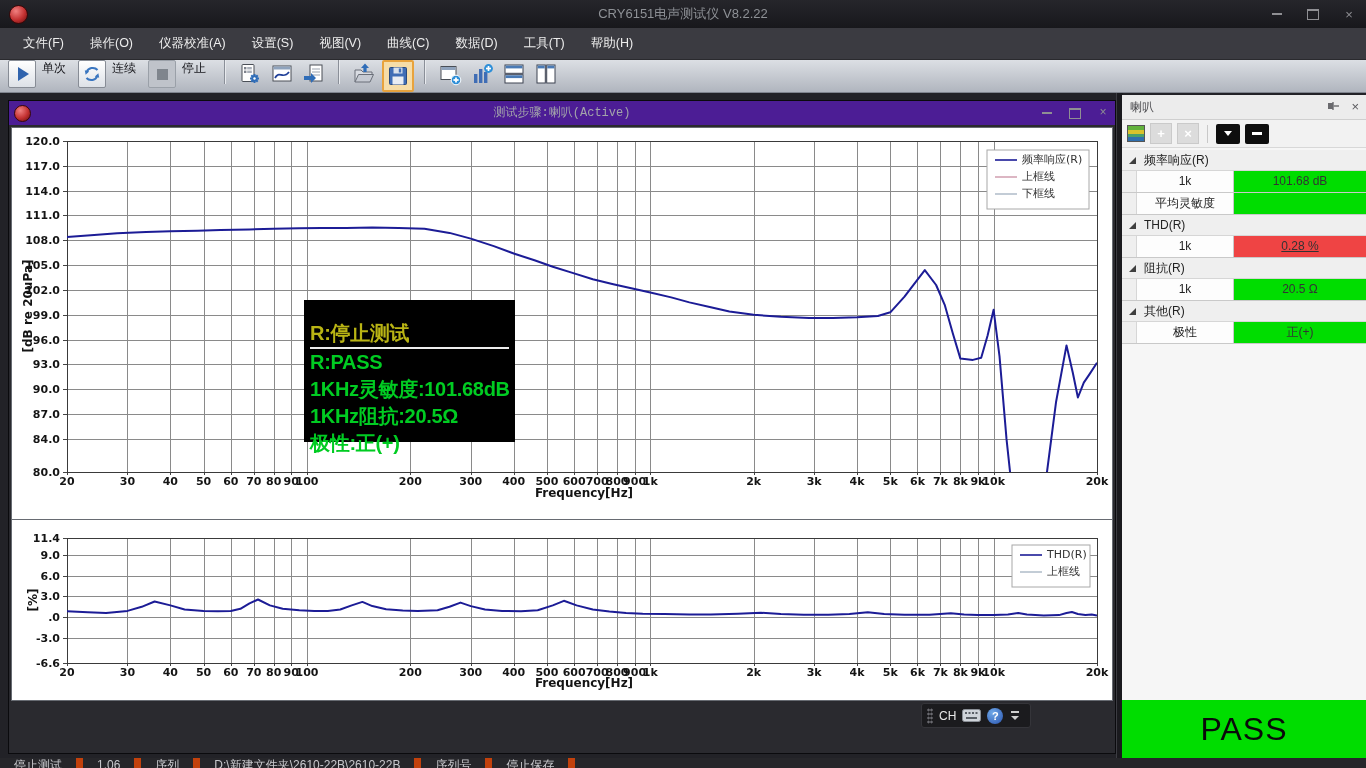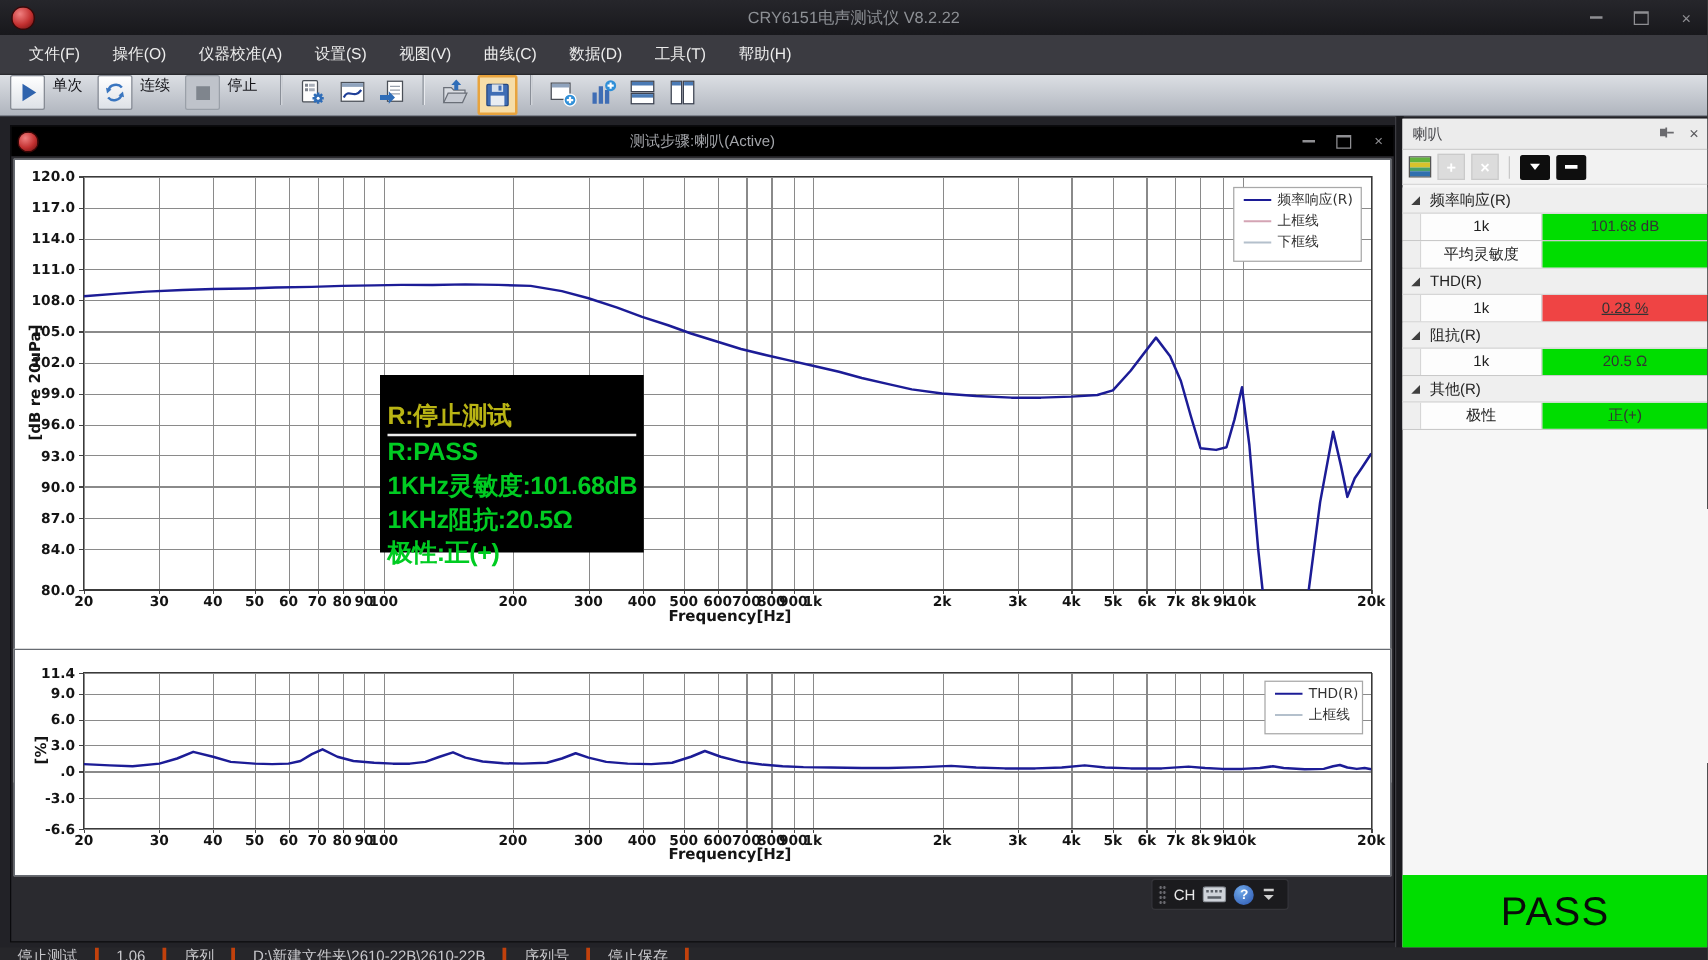--- a/index.html
+++ b/index.html
@@ -34,21 +34,21 @@
   .tbtn.disabled{background:#bfc3ca;border-color:#9aa0a8;}
   .tbtn.highlight{border:2px solid #e8a33d;background:#f6dda8;width:28px;height:28px;}
   .tlabel{font-size:12px;color:#15151a;margin:0 8px 0 2px;}
   .tsep{width:1px;height:24px;background:#8a8f98;border-right:1px solid #e8eaee;margin:0 6px;flex:0 0 auto;}
   .play-tri{width:0;height:0;border-left:11px solid #2f63ad;border-top:7px solid transparent;border-bottom:7px solid transparent;margin-left:3px;}
   .stop-sq{width:11px;height:11px;background:#7f858d;}
 
   
   .chart-window{position:absolute;left:8px;top:100px;width:1108px;height:654px;
                 background:#2a2a2f;border:1px solid #0a0a0d;box-sizing:border-box;}
-  .cw-titlebar{position:absolute;left:0;top:0;width:100%;height:24px;background:#000000;}
+  .cw-titlebar{position:absolute;left:0;top:0;width:100%;height:24px;background:#4c1d95;font-family:Liberation Mono, monospace;}
   .cw-titlebar .cw-title{position:absolute;left:0;right:0;top:0;text-align:center;line-height:24px;
                 color:#a3a5aa;font-size:12px;}
   .cw-logo{position:absolute;left:5px;top:4px;width:15px;height:15px;border-radius:50%;
            background:radial-gradient(circle at 35% 30%,#f08080,#c23030 55%,#5e0d0d);border:1px solid #3a0707;}
   .cw-controls{position:absolute;right:4px;top:0;height:24px;display:flex;align-items:center;gap:12px;}
   .cw-controls .wc{height:16px;width:16px;font-size:12px;}
   .panel{position:absolute;background:#ffffff;border:1px solid #676b72;box-sizing:border-box;}
   .panel-top{left:2px;top:26px;width:1102px;height:499px;}
   .panel-bottom{left:2px;top:418px;width:1102px;height:182px;}
   .panel svg{position:absolute;left:0;top:0;}
@@ -103,21 +103,21 @@
   .rp-row .lab{flex:0 0 96px;background:#fdfdfd;border-right:1px solid #c9c9c9;
                font-size:12px;color:#222;text-align:center;line-height:20px;}
   .rp-row .val{flex:1;font-size:12px;color:#333;text-align:center;line-height:20px;}
 
   .pass-box{position:absolute;left:0;top:605px;width:244px;height:58px;display:flex;
             align-items:center;justify-content:center;color:#0a0a0a;font-size:32px;letter-spacing:1px;}
 
   
   .statusbar{position:absolute;left:0;top:758px;width:1366px;height:10px;background:#26262a;
              overflow:hidden;display:flex;}
-  .sb-item{color:#c8c8cc;font-size:12px;line-height:15px;padding:0 14px;border-right:3px solid #c2410c;white-space:nowrap;}
+  .sb-item{color:#c8c8cc;font-size:12px;line-height:15px;padding:0 14px;border-right:7px solid #c2410c;white-space:nowrap;}
 </style>
 </head>
 <body>
 
 <div class="app">
 
   <div class="titlebar">
     <div class="app-logo"></div>
     <div class="title">CRY6151电声测试仪 V8.2.22</div>
     <div class="win-controls">

